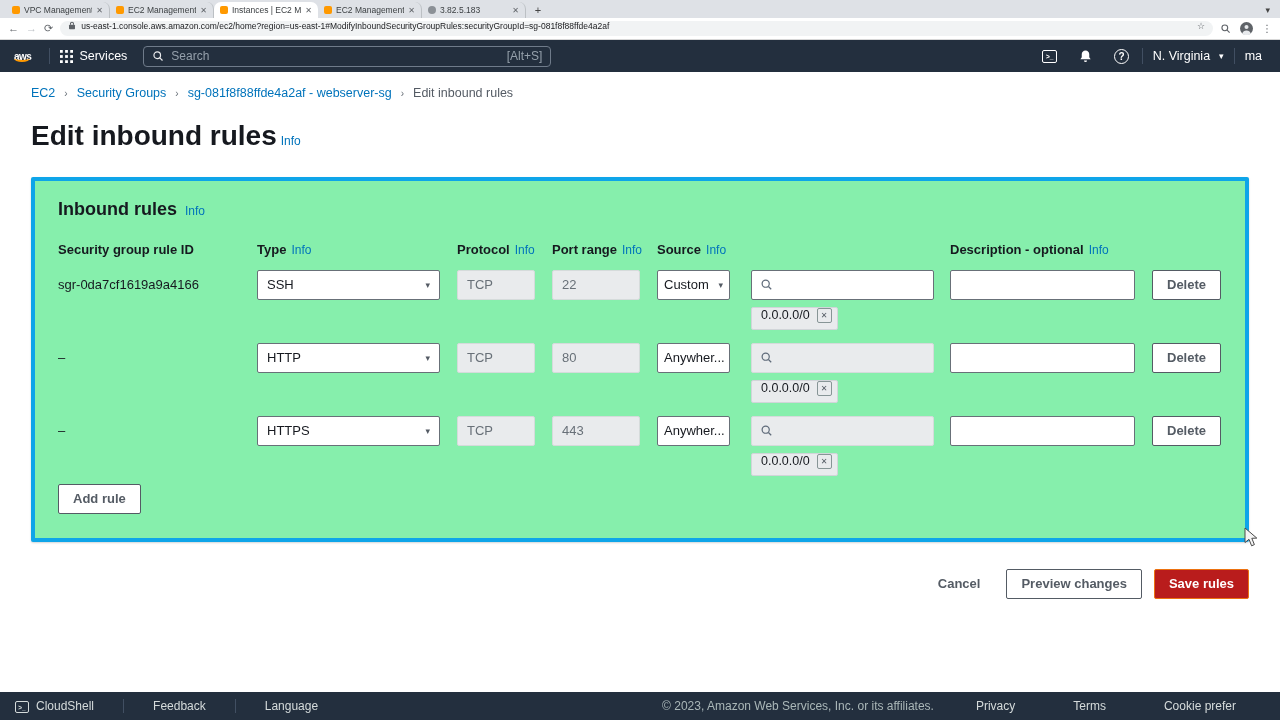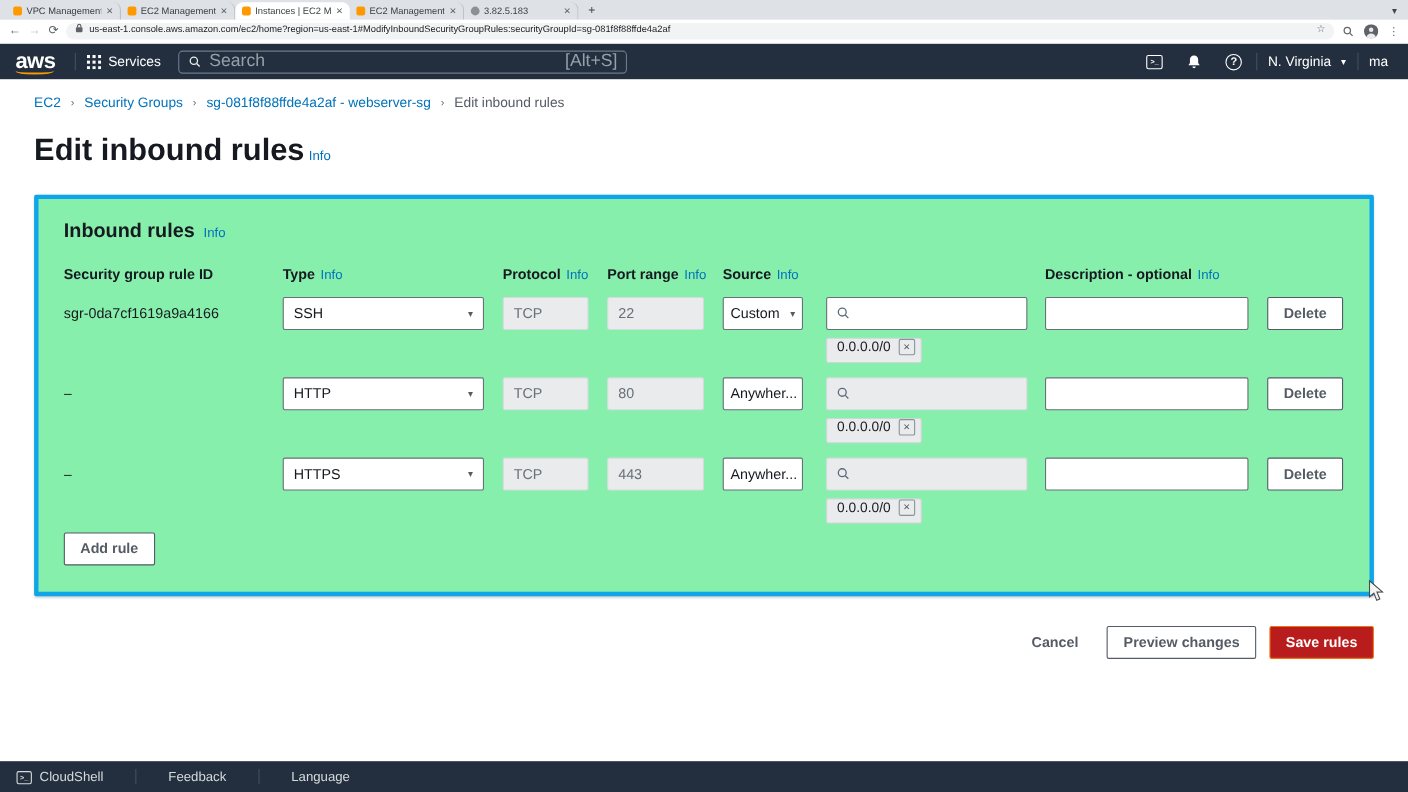--- a/index.html
+++ b/index.html
@@ -22,24 +22,24 @@
   .nav-arrow{font-size:11px;color:#5f6368;line-height:1}
   .nav-arrow.disabled{color:#bdc1c6}
   .omnibox{flex:1;height:15px;background:#f1f3f4;border-radius:8px;display:flex;align-items:flex-start;padding:0 8px;gap:5px;font-size:8.5px;color:#202124;overflow:hidden}
   .omnibox .url{white-space:nowrap;overflow:hidden;flex:1}
   .omni-star{font-size:9px;color:#5f6368}
   .addr-icons{display:flex;align-items:center;gap:9px}
   .kebab{font-size:10px;color:#5f6368;letter-spacing:0}
 
   
   .aws-nav{height:32px;background:#232f3e;display:flex;align-items:center;padding:0 10px;color:#fff;overflow:hidden}
-  .aws-logo{font-weight:700;font-size:20px;position:relative;padding:0 4px;margin-right:12px;letter-spacing:-.5px}
+  .aws-logo{font-weight:700;font-size:10px;position:relative;padding:0 4px;margin-right:12px;letter-spacing:-.5px}
   .aws-logo::after{content:"";position:absolute;left:4px;right:5px;bottom:0;height:5px;border-bottom:2px solid #ff9900;border-radius:0 0 70% 70%}
   .nav-item{display:flex;align-items:center;gap:6px;font-size:12.5px;padding:0 8px;height:32px;cursor:pointer}
-  .nav-search{width:408px;height:21px;border:1px solid #6f7b8a;border-radius:4px;display:flex;align-items:center;padding:0 8px;gap:7px;color:#95a0ab;font-size:16px;margin-left:8px}
+  .nav-search{width:408px;height:21px;border:1px solid #6f7b8a;border-radius:4px;display:flex;align-items:center;padding:0 8px;gap:7px;color:#95a0ab;font-size:12px;margin-left:8px}
   .nav-search .shortcut{margin-left:auto;color:#95a0ab}
   .nav-right{margin-left:auto;display:flex;align-items:center}
   .nav-icon-btn{width:36px;height:32px;display:flex;align-items:center;justify-content:center;cursor:pointer}
   .nav-divider{width:1px;height:16px;background:#414f62;margin:0 2px}
   .help-circle{width:15px;height:15px;border:1.4px solid #fff;border-radius:50%;display:flex;align-items:center;justify-content:center;font-size:10px;font-weight:700}
   .term-box{width:15px;height:13px;border:1.3px solid #fff;border-radius:2px;font-size:6.5px;display:flex;align-items:center;justify-content:center;letter-spacing:0;font-weight:700}
   .region-caret{font-size:9px;margin-left:3px}
 
   
   .main{padding:14px 31px 0}
@@ -357,17 +357,29 @@
     <span>CloudShell</span>
   </div>
   <div class="foot-divider"></div>
   <div class="foot-item">
       <span>Feedback</span>
     </div>
   <div class="foot-divider"></div>
   <div class="foot-item">
       <span>Language</span>
     </div>
+  <div class="footer-right">
+    <span class="foot-copy">© 2023, Amazon Web Services, Inc. or its affiliates.</span>
+    <a class="foot-item">
+        <span>Privacy</span>
+      </a>
+    <a class="foot-item">
+        <span>Terms</span>
+      </a>
+    <a class="foot-item">
+        <span>Cookie prefer</span>
+      </a>
+  </div>
 </div>
 
 <svg class="cursor" width="15" height="21" viewBox="0 0 15 21">
     <path d="M1 1 L1 15.5 L5 12.3 L7.6 18.8 L10.4 17.6 L7.8 11.3 L12.8 11.1 Z" fill="#f4f4f4" stroke="#4a4a4a" stroke-width="1"></path>
   </svg>
 
 </body></html>

